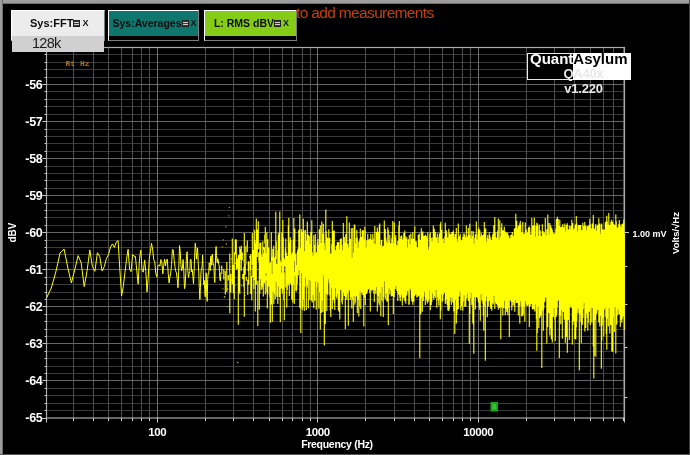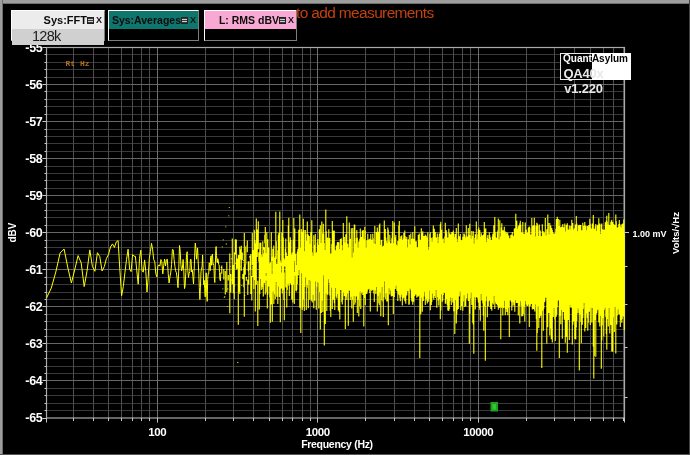--- a/index.html
+++ b/index.html
@@ -1,28 +1,28 @@
 <!DOCTYPE html>
 <html><head><meta charset="utf-8"><style>
 *{margin:0;padding:0;box-sizing:border-box}
 html,body{width:690px;height:455px;background:#000;overflow:hidden;font-family:"Liberation Sans",sans-serif}
 #w{position:relative;width:690px;height:455px;background:#000}
 .chrome-t{position:absolute;left:0;top:0;width:690px;height:4px;background:#9d9d9d;border-bottom:1px solid #6f6f6f}
 .chrome-l{position:absolute;left:0;top:0;width:3px;height:455px;background:#9d9d9d;border-right:1px solid #6f6f6f}
 .chrome-r{position:absolute;right:0;top:0;width:1.5px;height:455px;background:#424242}
 .chrome-b{position:absolute;left:0;bottom:0;width:690px;height:1.5px;background:#565656}
 .pnl{position:absolute;top:10px;height:31px;border-top:1px solid #fdfdfd;border-left:1px solid #fdfdfd;border-right:1px solid #7d7d7d;border-bottom:1px solid #7d7d7d}
-.ph{height:18px;display:flex;align-items:center;justify-content:flex-end;padding:0 2px 0 4.5px;font-weight:bold;color:#0c0c0c;line-height:13px}
+.ph{height:25px;display:flex;align-items:center;justify-content:center;padding:0 2px 0 4.5px;font-weight:bold;color:#0c0c0c;line-height:13px}
 .pv{height:15.5px;font-size:14.5px;letter-spacing:-0.7px;color:#1c1c1c;padding-left:20px;line-height:14.5px}
 .ic{display:flex;align-items:center;gap:2px;flex:none}
 .menu{display:inline-block;width:7px;height:7px;background:#3a3a3a;border:1px solid #222;
  background-image:linear-gradient(#3a3a3a 1px,#cfcfcf 1px,#cfcfcf 2px,#3a3a3a 2px,#3a3a3a 3px,#cfcfcf 3px,#cfcfcf 4px,#3a3a3a 4px,#3a3a3a 5px,#cfcfcf 5px,#cfcfcf 6px,#3a3a3a 6px)}
 .xx{font-size:9px;font-weight:bold;color:#111}
 #hint{position:absolute;left:296px;top:4px;font-size:15.5px;letter-spacing:-0.65px;color:#c2410c}
-#logo{position:absolute;left:560px;top:52.5px;font-size:10px;font-weight:bold;line-height:8.5px;display:flex}
+#logo{position:absolute;left:527px;top:52.5px;font-size:15px;font-weight:bold;line-height:8.5px;display:flex}
 #logo .q{color:#fff;background:#000;border:1px solid #e8e8e8;border-right:none;padding:1px 0 1px 2px}
 #logo .a{color:#000;background:#fff;border:1px solid #fff;border-left:none;padding:1px 2px 16px 0}
 #ver{position:absolute;left:550px;top:66px;width:67px;text-align:center;font-size:13px;font-weight:bold;letter-spacing:-0.2px;color:#e8e8e8}
 </style></head><body>
 <div id="w">
 <svg width="690" height="455" viewBox="0 0 690 455" style="position:absolute;left:0;top:0">
 <style>
  text{font-family:"Liberation Sans",sans-serif;fill:#fff}
  .yl{font-size:12.5px;font-weight:bold;letter-spacing:-0.3px}
  .xl{font-size:11.5px;font-weight:bold;letter-spacing:-0.4px}
@@ -73,21 +73,21 @@
 <div class="pnl" style="left:107.5px;width:91.5px">
 <div class="ph" style="background:#0f766e;font-size:10.5px">
         <span>Sys:Averages</span>
         <span class="ic">
           <span class="menu"></span>
           <span class="xx">X</span>
         </span>
       </div>
     </div>
 <div class="pnl" style="left:203.5px;width:93.5px">
-<div class="ph" style="background:#f9a8d4;font-size:10.5px">
+<div class="ph" style="background:#84cc16;font-size:10.5px">
         <span>L: RMS dBV</span>
         <span class="ic">
           <span class="menu"></span>
           <span class="xx">X</span>
         </span>
       </div>
     </div>
 <div id="hint">to add measurements</div>
 <div id="logo">
       <span class="q">Quant</span>

